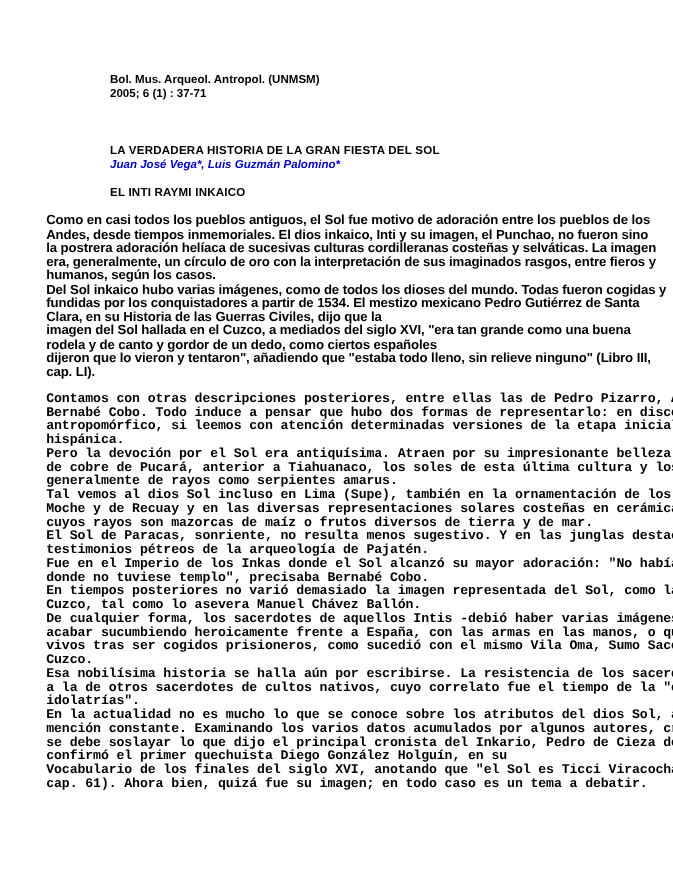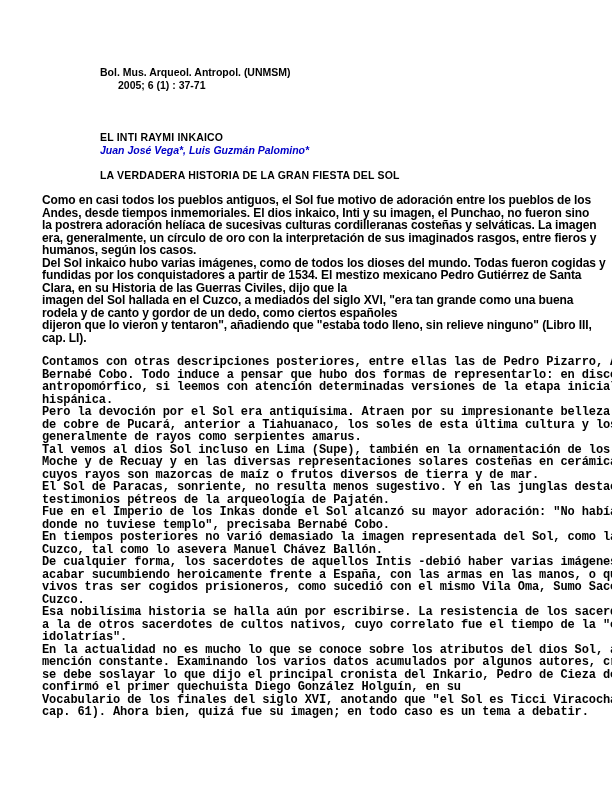--- a/index.html
+++ b/index.html
@@ -19,21 +19,21 @@
   .abs { position: absolute; flex-direction: column; }
 
   .journal-line {
     top: 66px;
     left: 100px;
     font-size: 10.5px;
     line-height: 12.5px;
     white-space: pre;
     display: flex;
   }
-  .journal-line .issue { margin-left: 18px; }
+  .journal-line .issue { }
 
   .article-title {
     top: 106px;
     left: 100px;
     font-size: 10.5px;
     line-height: 12.5px;
     white-space: pre;
     letter-spacing: 0.2px;
   }
 
@@ -60,22 +60,22 @@
 </style>
 </head>
 <body>
 
 <div class="abs journal-line">
   <span>Bol. Mus. Arqueol. Antropol. (UNMSM)</span>
   <span class="issue">2005; 6 (1) : 37-71</span>
 </div>
 
 <div class="abs article-title">
+  <div>LA VERDADERA HISTORIA DE LA GRAN FIESTA DEL SOL</div>
   <div>EL INTI RAYMI INKAICO</div>
-  <div>LA VERDADERA HISTORIA DE LA GRAN FIESTA DEL SOL</div>
 </div>
 
 <div class="abs authors-line">Juan José Vega*, Luis Guzmán Palomino*</div>
 
 <div class="abs body-block body-block-1">Como en casi todos los pueblos antiguos, el Sol fue motivo de adoración entre los pueblos de los
 Andes, desde tiempos inmemoriales. El dios inkaico, Inti y su imagen, el Punchao, no fueron sino
 la postrera adoración helíaca de sucesivas culturas cordilleranas costeñas y selváticas. La imagen
 era, generalmente, un círculo de oro con la interpretación de sus imaginados rasgos, entre fieros y
 humanos, según los casos.
 Del Sol inkaico hubo varias imágenes, como de todos los dioses del mundo. Todas fueron cogidas y

